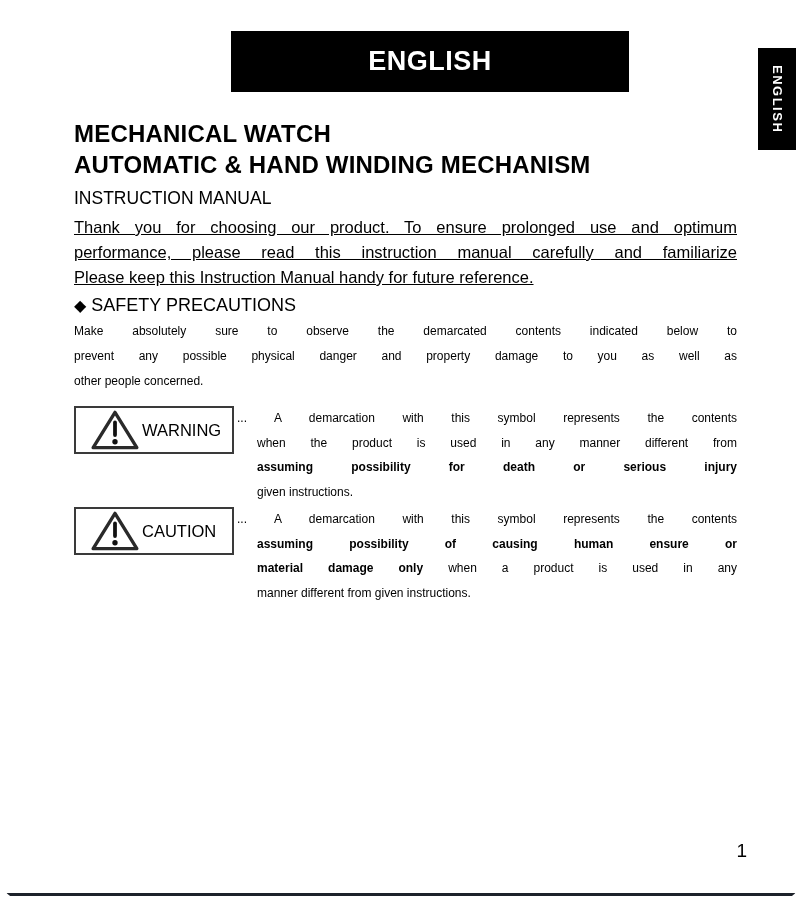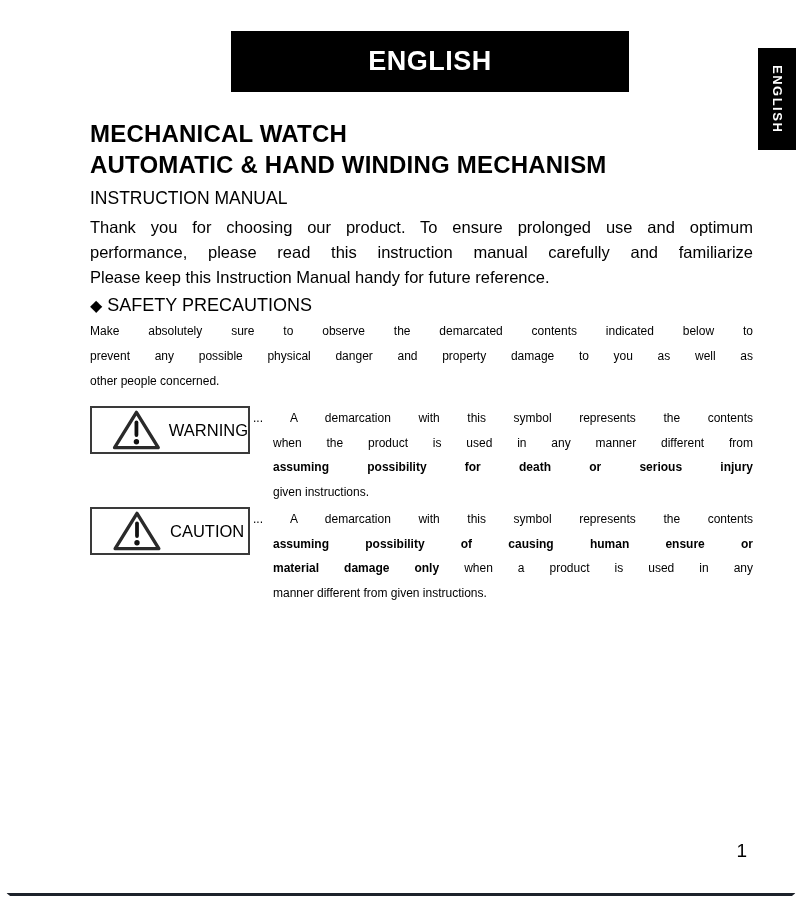--- a/index.html
+++ b/index.html
@@ -28,50 +28,50 @@
     left: 758px; top: 48px;
     width: 38px; height: 102px;
     background: #000000;
     color: #ffffff;
     display: flex; align-items: center; justify-content: center;
     writing-mode: vertical-rl;
     font-size: 13px; font-weight: bold; letter-spacing: 1.5px;
   }
   .content {
     position: absolute;
-    left: 90px; top: 118px;
+    left: 74px; top: 118px;
     width: 663px;
   }
   .doc-title {
     font-size: 24px; line-height: 31px; font-weight: bold;
     letter-spacing: 0.2px;
   }
   .section-heading {
     font-size: 17.5px; line-height: 20px; font-weight: normal;
     margin-top: 8px;
   }
   .safety-heading {
     font-size: 18px; line-height: 22px; font-weight: normal;
     margin-top: 4px;
   }
   .safety-heading .diamond { font-size: 16px; }
-  .body-block { font-size: 16.5px; line-height: 25px; margin-top: 7px; }
+  .body-block { font-size: 16.5px; line-height: 25px; margin-top: 7px; text-decoration: underline; }
   .body-block2 { font-size: 12px; line-height: 25px; margin-top: 2px; }
   .jline { text-align: justify; text-align-last: justify; }
   .lline { text-align: left; }
   .sign-row { display: flex; align-items: flex-start; margin-top: 12px; }
   .sign-row.second { margin-top: 3px; }
   .sign-box {
     flex: none;
     width: 160px; height: 48px;
     border: 2px solid #3a3a3a;
     background: #ffffff;
     display: flex; align-items: center;
-    padding-left: 19px;
-    gap: 7px;
+    padding-left: 13px;
+    gap: 1px;
     font-size: 16.5px;
   }
   .sign-text {
     margin-left: 3px;
     width: 500px;
     font-size: 12px;
     line-height: 24.5px;
   }
   .sign-text .cont { padding-left: 20px; }
   .bold { font-weight: bold; }

